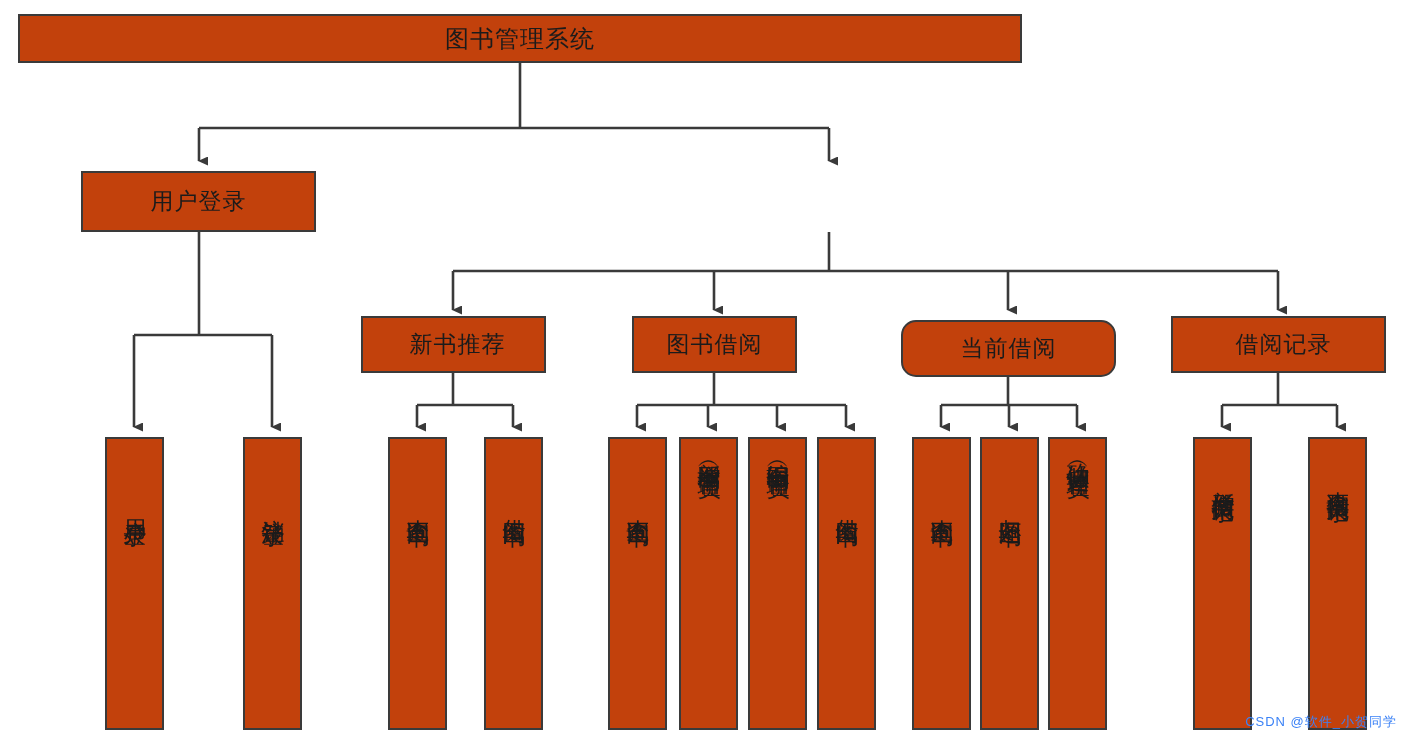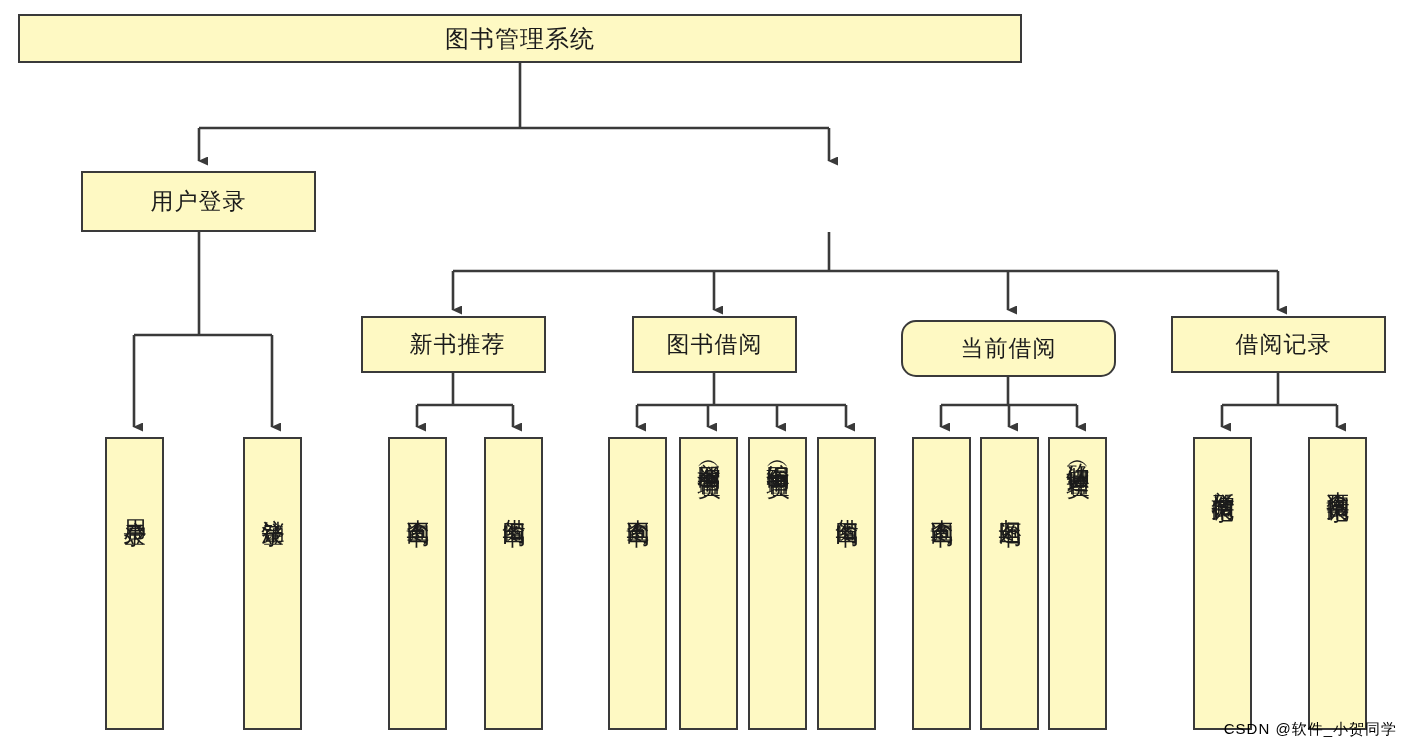--- a/index.html
+++ b/index.html
@@ -9,21 +9,21 @@
     background:#ffffff;
     font-family:"Liberation Sans","DejaVu Sans",sans-serif;
     overflow:hidden;
     position:relative;
   }
   #diagram-root{position:absolute;left:0;top:0;width:1405px;height:747px;}
   svg.edges{position:absolute;left:0;top:0;width:1405px;height:747px;pointer-events:none;}
   .node{
     position:absolute;
     box-sizing:border-box;
-    background:#fef9c3;
+    background:#c2410c;
     border:2.5px solid #3a3a3a;
     display:flex;
     align-items:center;
     justify-content:center;
     color:#1b1b1b;
     z-index:2;
   }
   .node .lbl{
     display:block;
     text-align:center;
@@ -46,23 +46,23 @@
     font-size:23px;
     line-height:1.12;
     letter-spacing:2px;
     white-space:nowrap;
     margin:0 auto;
   }
   .node.vert.mid .lbl{margin-top:56px;}
   .node.vert.mid2 .lbl{margin-top:28px;}
   .watermark{
     position:absolute;
-    right:8px;bottom:8px;
-    font-size:15px;
-    color:#000000;
+    right:8px;bottom:16px;
+    font-size:13px;
+    color:#3b82f6;
     letter-spacing:1px;
     z-index:3;
     white-space:nowrap;
     user-select:none;
   }
 </style>
 </head>
 <body>
 
 <div id="diagram-root">

